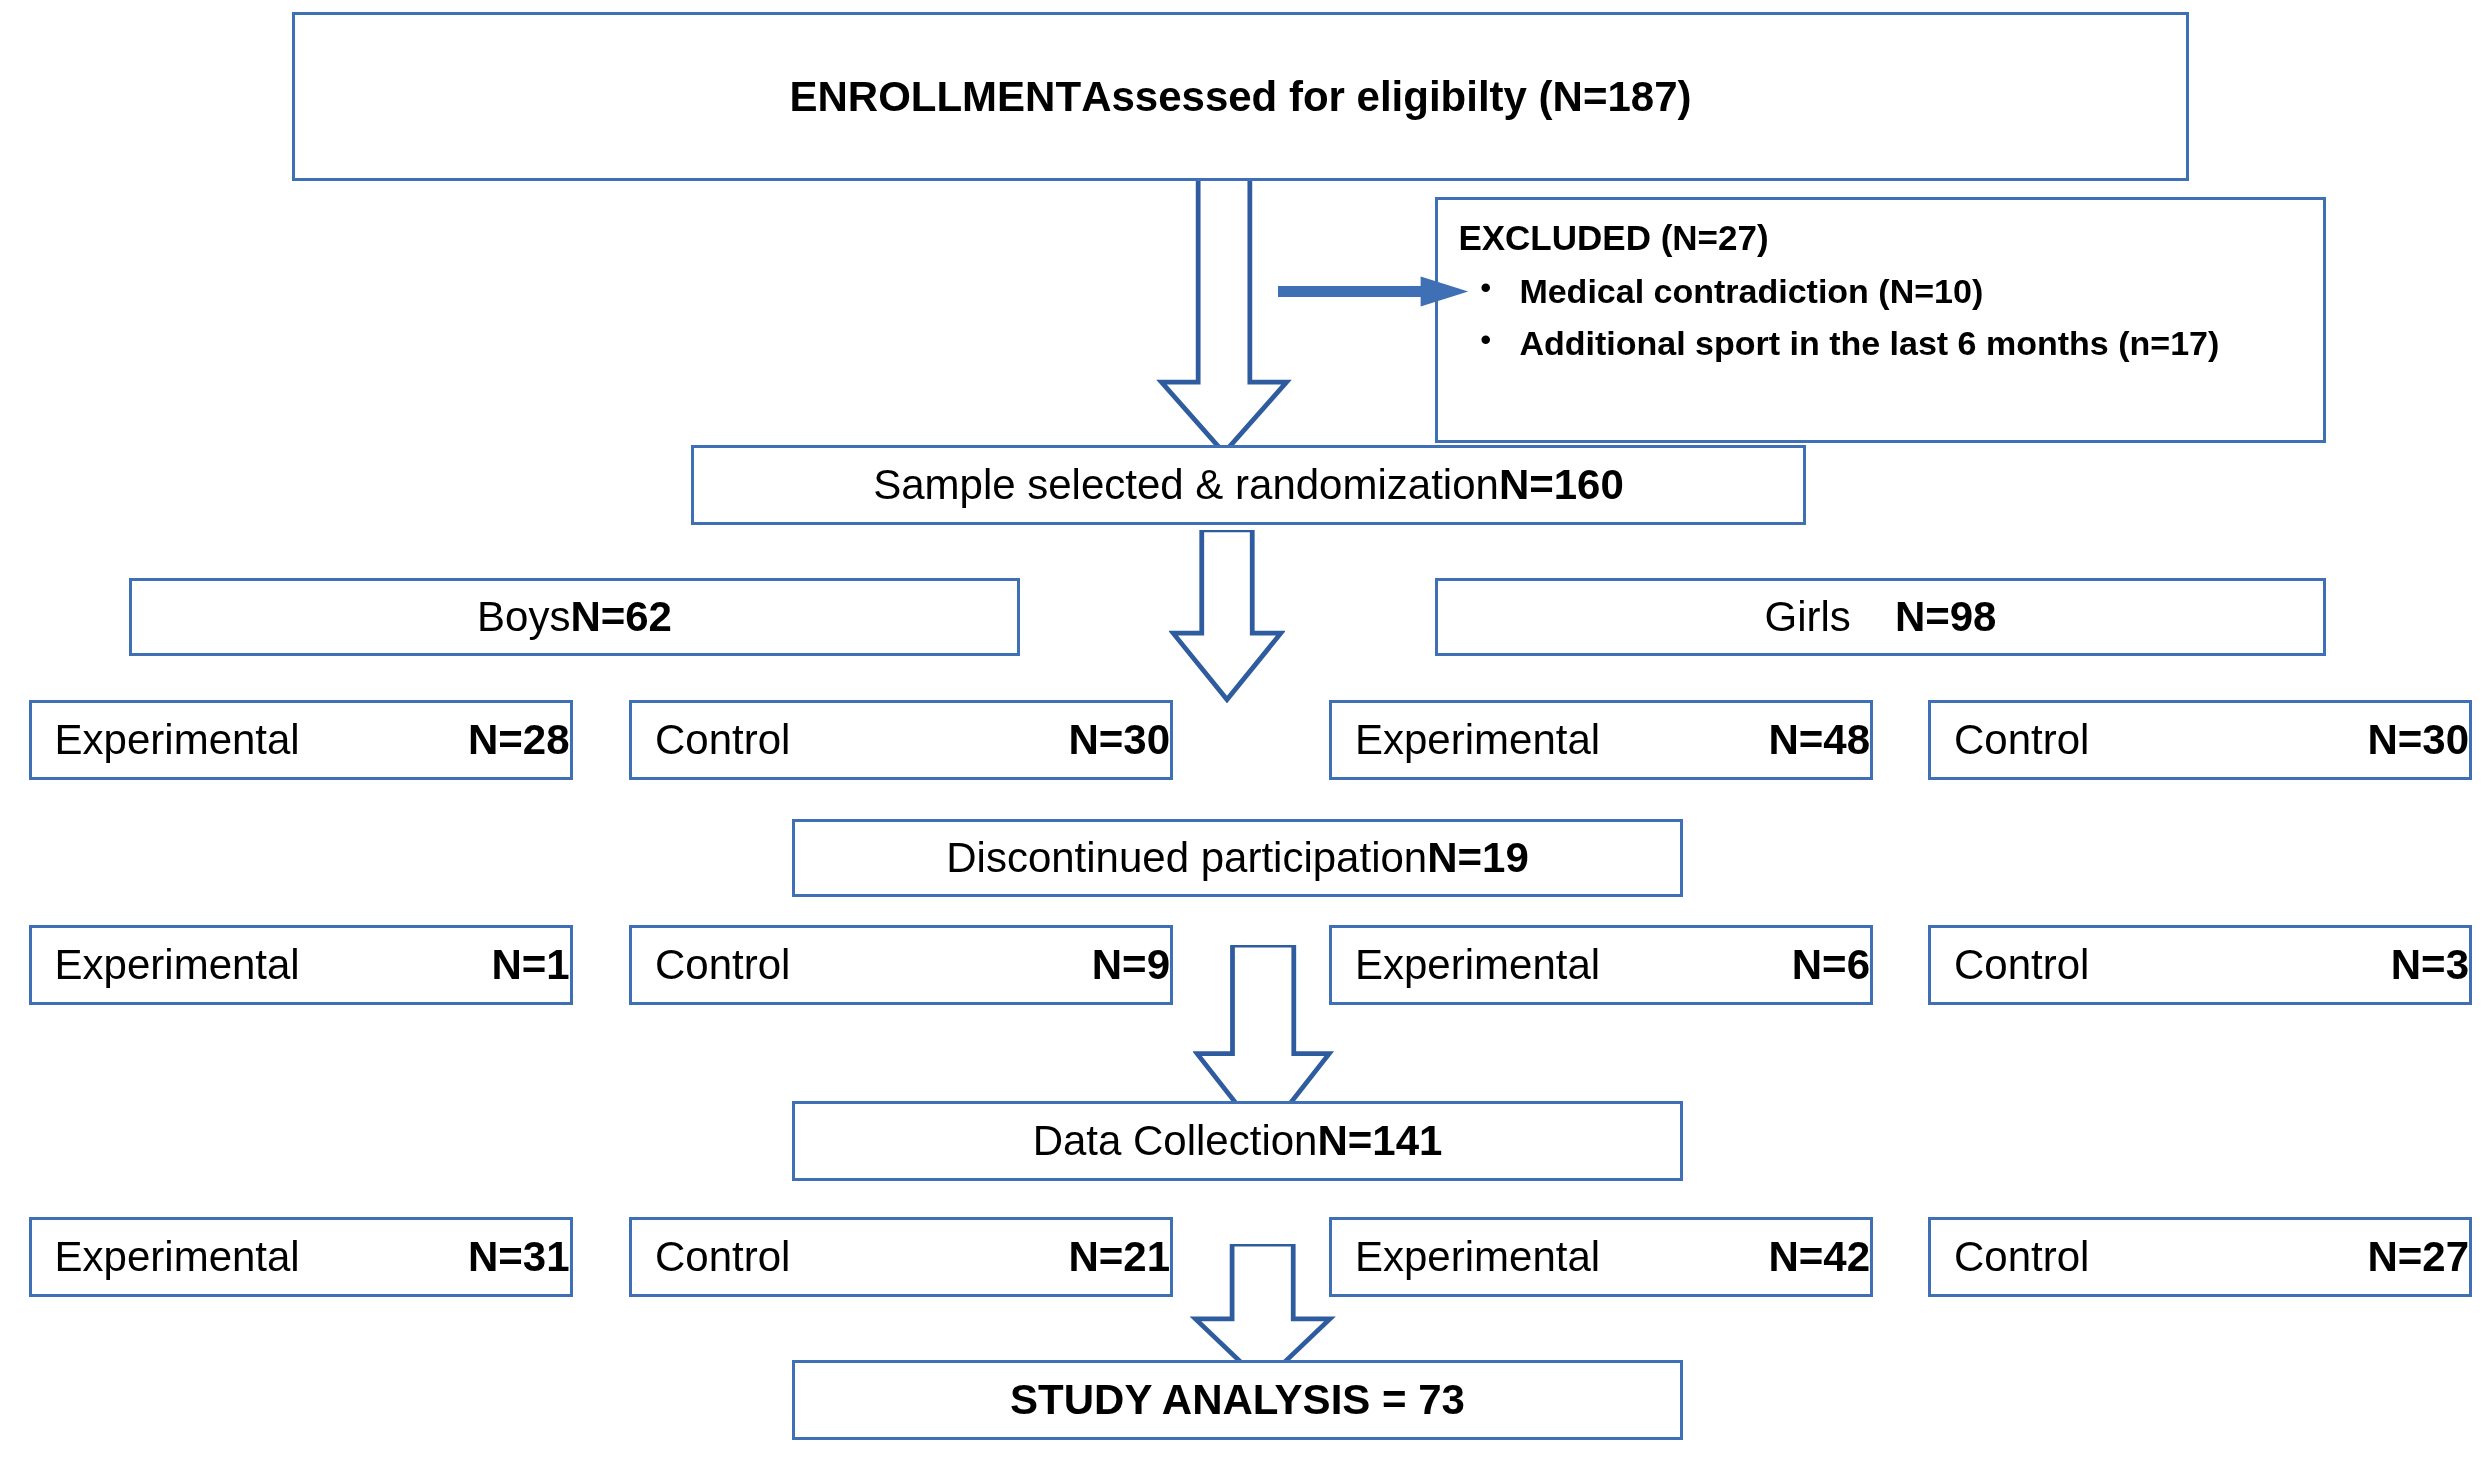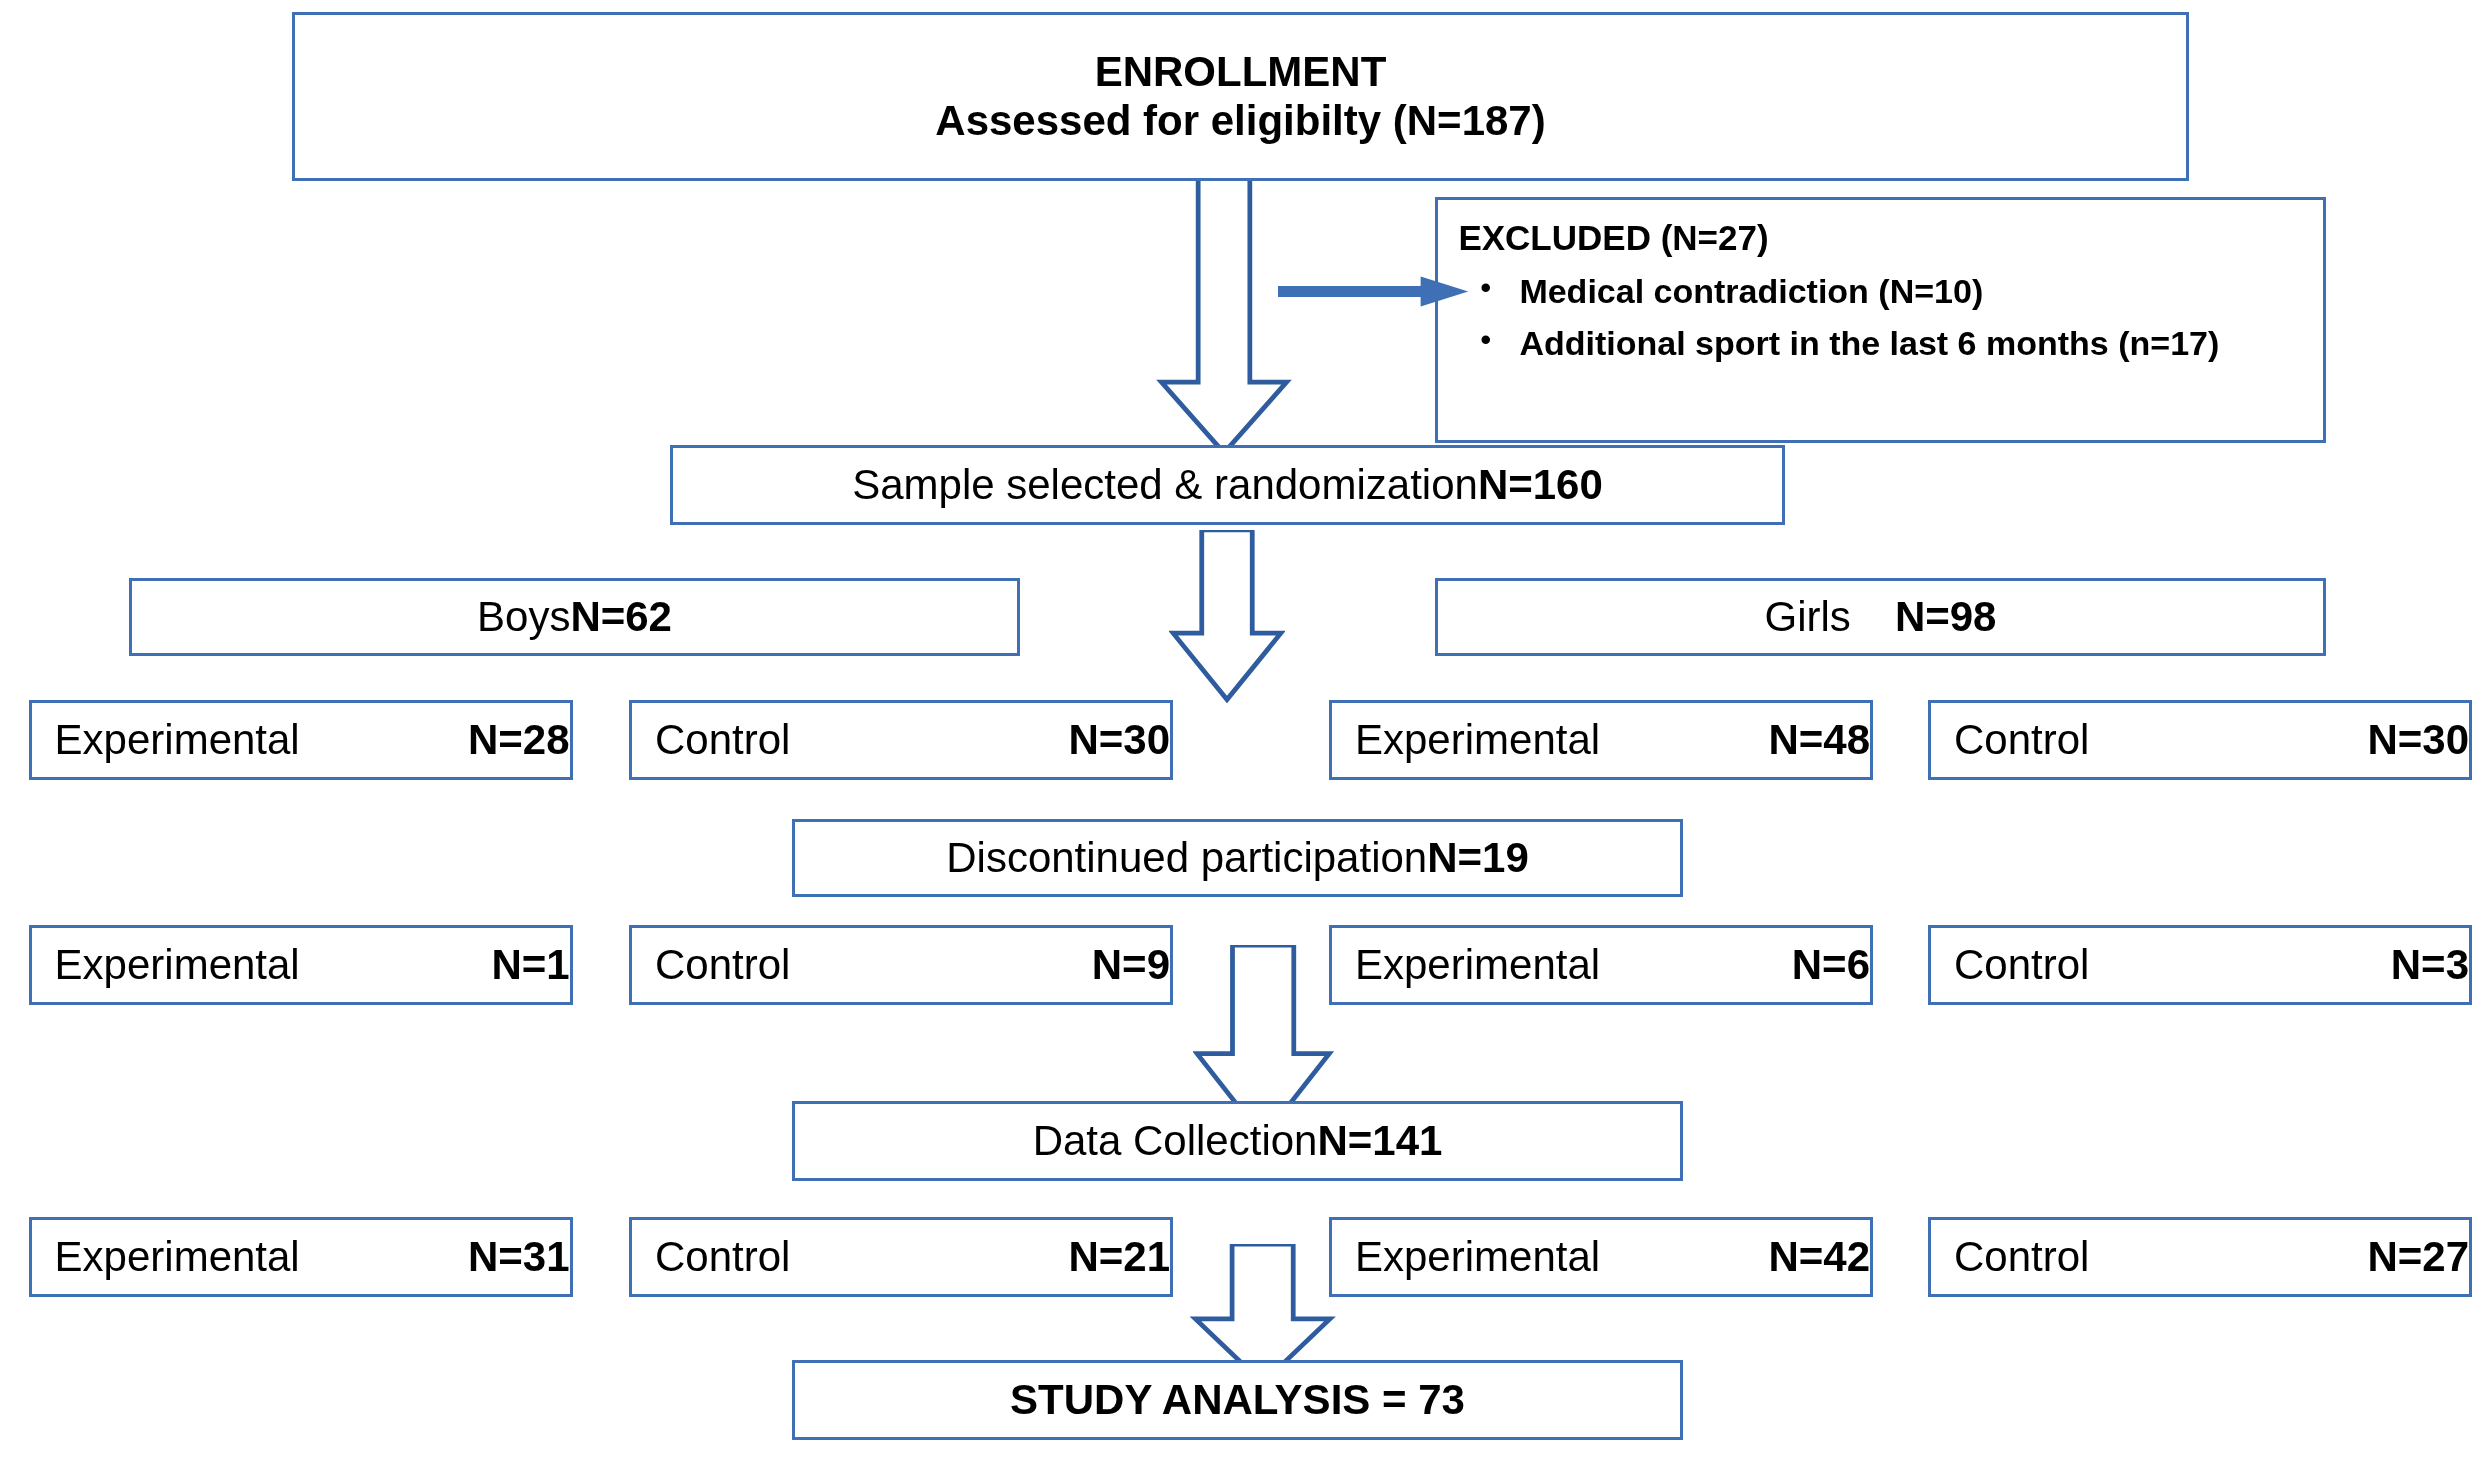--- a/index.html
+++ b/index.html
@@ -33,21 +33,21 @@
   }
   .box.left-align {
     justify-content: space-between;
     padding-left: 23px;
     text-align: left;
   }
   .box .reg { font-weight: 400; }
   .box .bold { font-weight: 700; }
   .box .stack {
     display: flex;
-    flex-direction: column;
+    flex-direction: row;
     align-items: center;
     justify-content: center;
     width: 100%;
   }
   .box .stack > div { font-weight: 700; }
 
   
   .excluded {
     display: block;
     text-align: left;
@@ -132,21 +132,21 @@
         <span class="bullet">•</span>
         <span>Medical contradiction (N=10)</span>
       </li>
       <li>
         <span class="bullet">•</span>
         <span>Additional sport in the last 6 months (n=17)</span>
       </li>
     </ul>
   </div>
 
-  <div class="box" style="left:670px; top:445px; width:1115px; height:80px;">
+  <div class="box" style="left:691px; top:445px; width:1115px; height:80px;">
     <span class="reg">Sample selected &amp; randomization </span>
     <span class="bold">N=160</span>
   </div>
 
   <div class="blockarrow" style="left:1169px; top:530px; width:116px; height:173px;">
     <svg viewBox="0 0 170 255" preserveAspectRatio="none">
       <polygon points="48,0 122,0 122,152 164,152 85,250 6,152 48,152"></polygon>
     </svg>
   </div>
 

